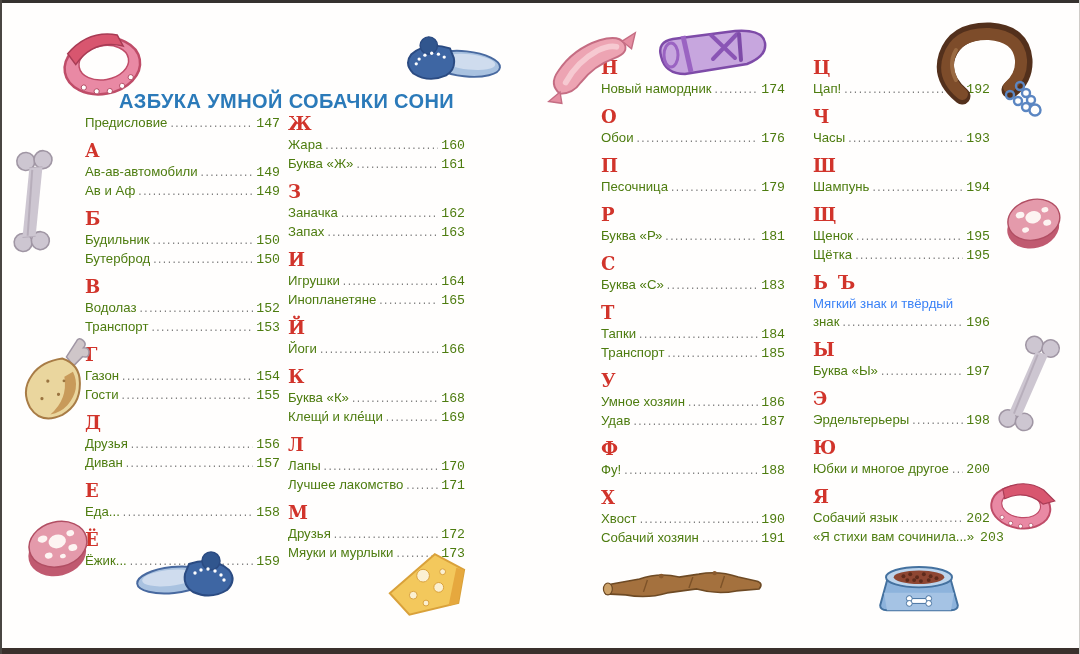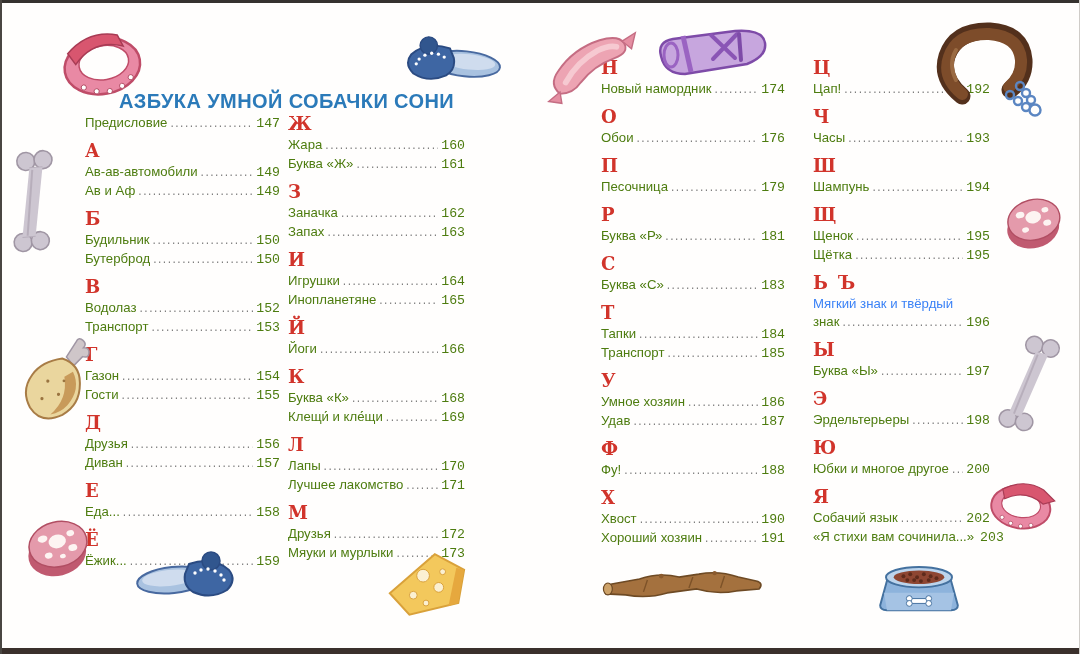--- a/index.html
+++ b/index.html
@@ -306,21 +306,21 @@
         </div>
       </div>
       <div class="section">
         <div class="letter">Х</div>
         <div class="entry">
           <span class="t">Хвост</span>
           <span class="dots"></span>
           <span class="p">190</span>
         </div>
         <div class="entry">
-          <span class="t">Хороший хозяин</span>
+          <span class="t">Собачий хозяин</span>
           <span class="dots"></span>
           <span class="p">191</span>
         </div>
       </div>
     </div>
   <div class="toc-col" id="col4">
       <div class="section">
         <div class="letter">Ц</div>
         <div class="entry">
           <span class="t">Цап!</span>

